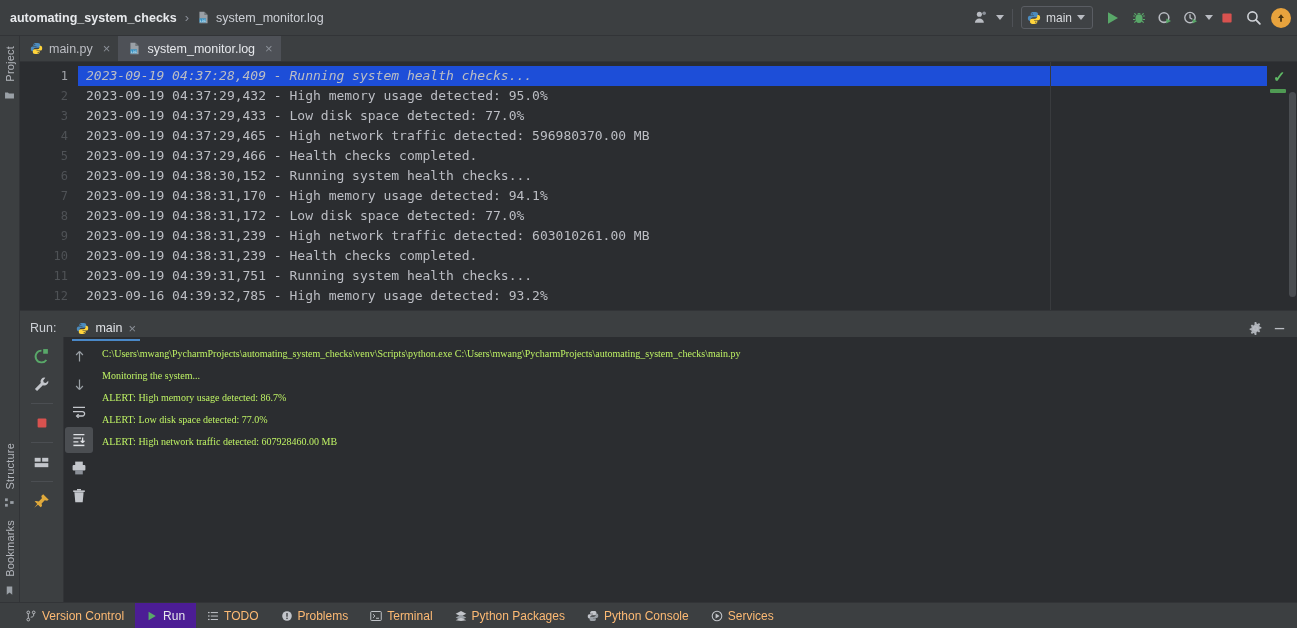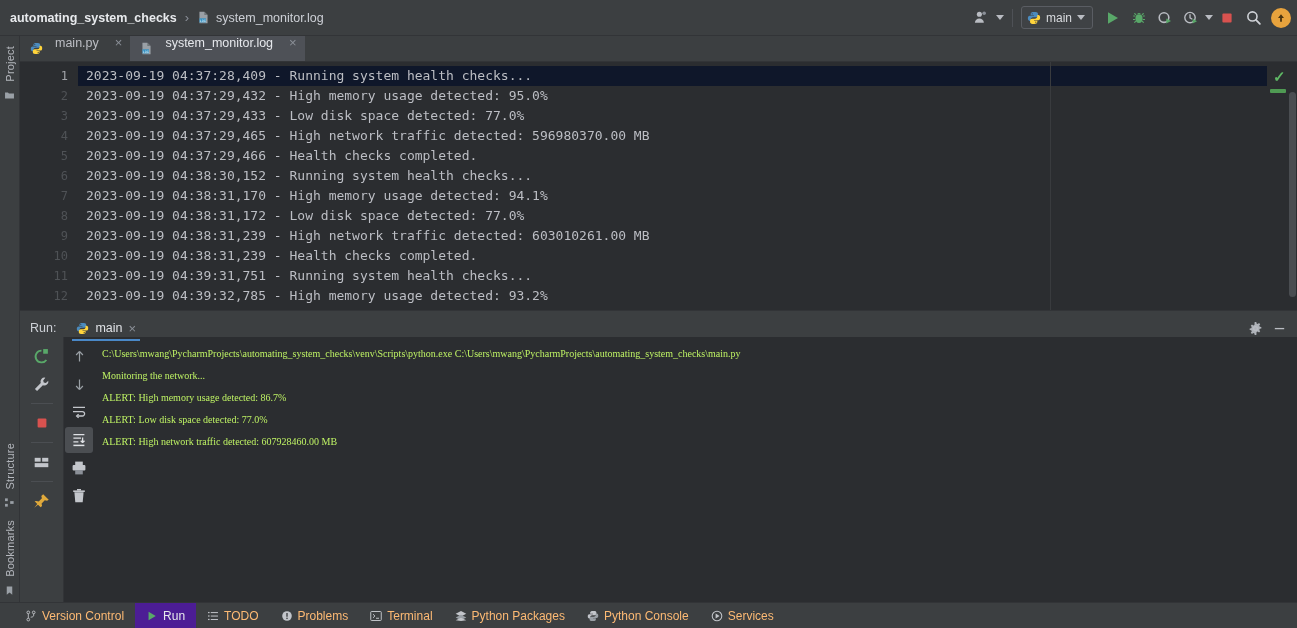--- a/index.html
+++ b/index.html
@@ -94,21 +94,21 @@
   .content { flex: 1; display: flex; flex-direction: column; min-width: 0; }
 
   
   .tabsbar {
     height: 26px; min-height: 26px;
     background: #3c3f41;
     display: flex; align-items: stretch;
     border-bottom: 1px solid #323437;
   }
   .tab {
-    display: flex; gap: 12px;
+    display: flex; align-items: center; gap: 6px;
     padding: 0 8px 0 10px;
     font-size: 12.5px; color: #bcbec4;
     background: transparent;
   }
   .tab.active { background: #4e5157; color: #e6e8ec; }
   .tab .x { color: #8b9098; font-size: 13px; margin-left: 4px; line-height: 1; }
 
   
   .editorwrap { flex: 1; display: flex; min-height: 0; background: #2b2d30; position: relative; }
   .gutter {
@@ -130,21 +130,21 @@
     flex: 1; position: relative; min-width: 0;
     padding-top: 4px; overflow: hidden;
   }
   .code .line {
     height: 20px; line-height: 20px;
     font-family: "DejaVu Sans Mono", monospace;
     font-size: 13px; color: #bcbec4;
     white-space: pre;
     padding-left: 8px;
   }
-  .code .line.cur { background: #0f172a; }
+  .code .line.cur { background: #1d4ed8; font-style: italic; }
   .marginline {
     position: absolute; top: 0; bottom: 0; left: 972px;
     width: 1px; background: #393b3e;
   }
 
   .inspectstrip {
     width: 30px; min-width: 30px;
     background: #2b2d30;
     position: relative;
   }
@@ -413,21 +413,21 @@
           <div class="line">2023-09-19 04:37:29,432 - High memory usage detected: 95.0%</div>
           <div class="line">2023-09-19 04:37:29,433 - Low disk space detected: 77.0%</div>
           <div class="line">2023-09-19 04:37:29,465 - High network traffic detected: 596980370.00 MB</div>
           <div class="line">2023-09-19 04:37:29,466 - Health checks completed.</div>
           <div class="line">2023-09-19 04:38:30,152 - Running system health checks...</div>
           <div class="line">2023-09-19 04:38:31,170 - High memory usage detected: 94.1%</div>
           <div class="line">2023-09-19 04:38:31,172 - Low disk space detected: 77.0%</div>
           <div class="line">2023-09-19 04:38:31,239 - High network traffic detected: 603010261.00 MB</div>
           <div class="line">2023-09-19 04:38:31,239 - Health checks completed.</div>
           <div class="line">2023-09-19 04:39:31,751 - Running system health checks...</div>
-          <div class="line">2023-09-19 04:39:32,785 - High memory usage detected: 93.2%</div>
+          <div class="line">2023-09-16 04:39:32,785 - High memory usage detected: 93.2%</div>
         </div>
         <div class="inspectstrip">
           <span class="check">✓</span>
           <div class="scrollmark"></div>
           <div class="scrollthumb"></div>
         </div>
       </div>
 
       <div class="runpanel">
         <div class="runheader">
@@ -526,21 +526,21 @@
               <svg width="16" height="16" viewBox="0 0 16 16">
                 <path d="M3.4 4.2h9.2l-.9 10H4.3z" fill="#c3c6cb"></path>
                 <rect x="2.2" y="2.4" width="11.6" height="1.6" fill="#c3c6cb"></rect>
                 <rect x="6" y="1" width="4" height="1.6" fill="#c3c6cb"></rect>
               </svg>
             </div>
           </div>
 
           <div class="console">
             <div class="cline">C:\Users\mwang\PycharmProjects\automating_system_checks\venv\Scripts\python.exe C:\Users\mwang\PycharmProjects\automating_system_checks\main.py</div>
-            <div class="cline">Monitoring the network...</div>
+            <div class="cline">Monitoring the system...</div>
             <div class="cline">ALERT: High memory usage detected: 86.7%</div>
             <div class="cline">ALERT: Low disk space detected: 77.0%</div>
             <div class="cline">ALERT: High network traffic detected: 607928460.00 MB</div>
           </div>
         </div>
       </div>
 
     </div>
   </div>
 

